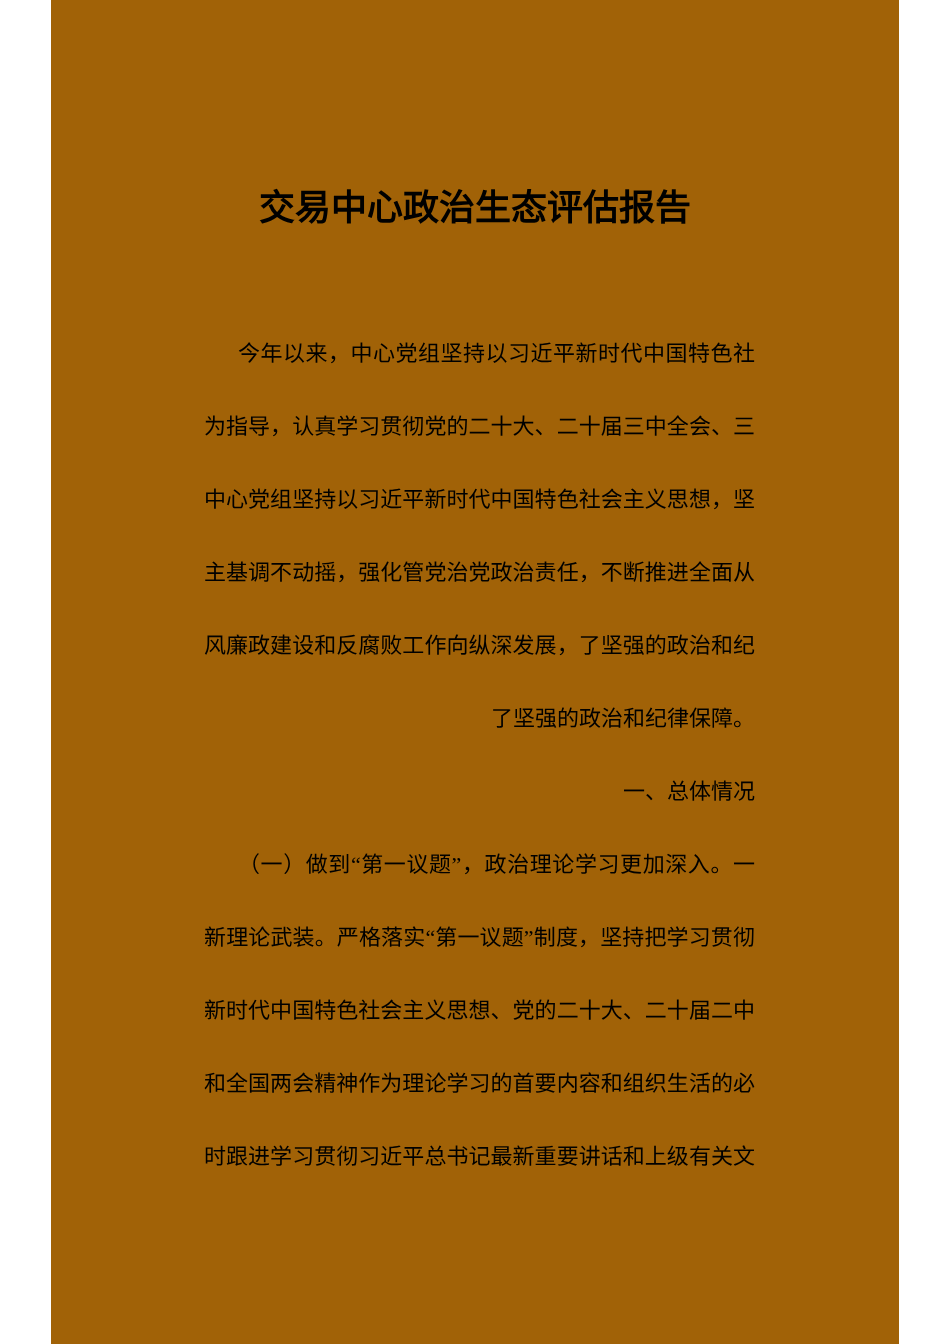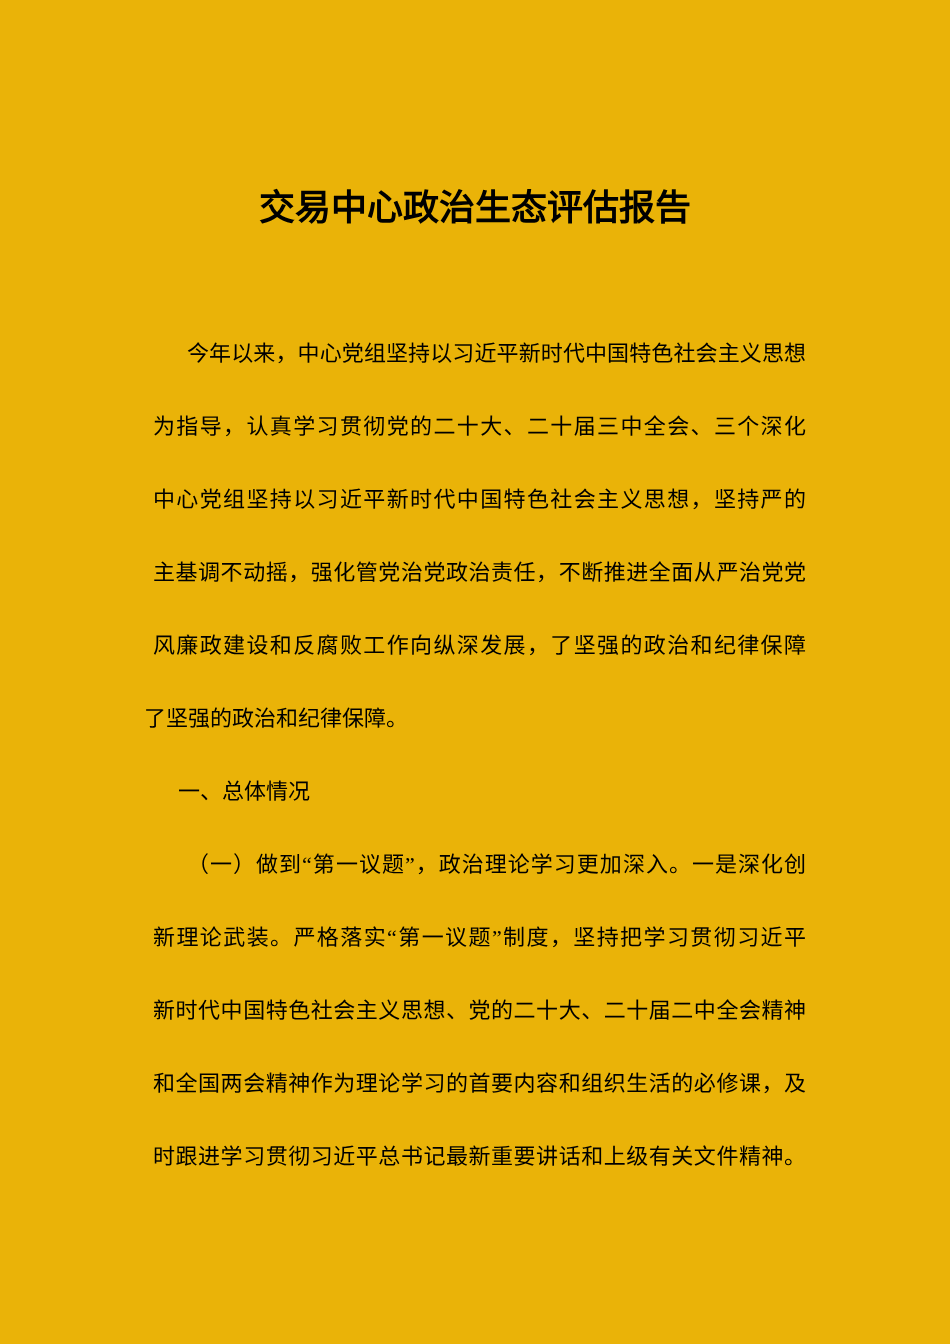--- a/index.html
+++ b/index.html
@@ -2,24 +2,24 @@
 <html lang="zh-CN"><head>
 <meta charset="utf-8">
 <style>
   html, body {
     margin: 0;
     padding: 0;
     background: #ffffff;
   }
   .page {
     position: relative;
-    width: 950px;
+    width: 848px;
     height: 1344px;
     margin: 0 auto;
-    background: #eab308;
+    background: #a16207;
     color: #000000;
     font-family: "Liberation Serif", "DejaVu Serif", serif;
     overflow: hidden;
     box-sizing: border-box;
   }
   .doc-title {
     margin: 172px 144px 0 144px;
     height: 72px;
     line-height: 72px;
     text-align: center;
@@ -44,21 +44,21 @@
   }
   
   .line.fill {
     text-align: justify;
     text-align-last: justify;
     white-space: normal;
     margin-left: 9px;
   }
   
   .line.left {
-    text-align: left;
+    text-align: right;
   }
   
   .line.indent {
     padding-left: 34px;
   }
 </style>
 </head>
 <body>
 
 <div class="page">

